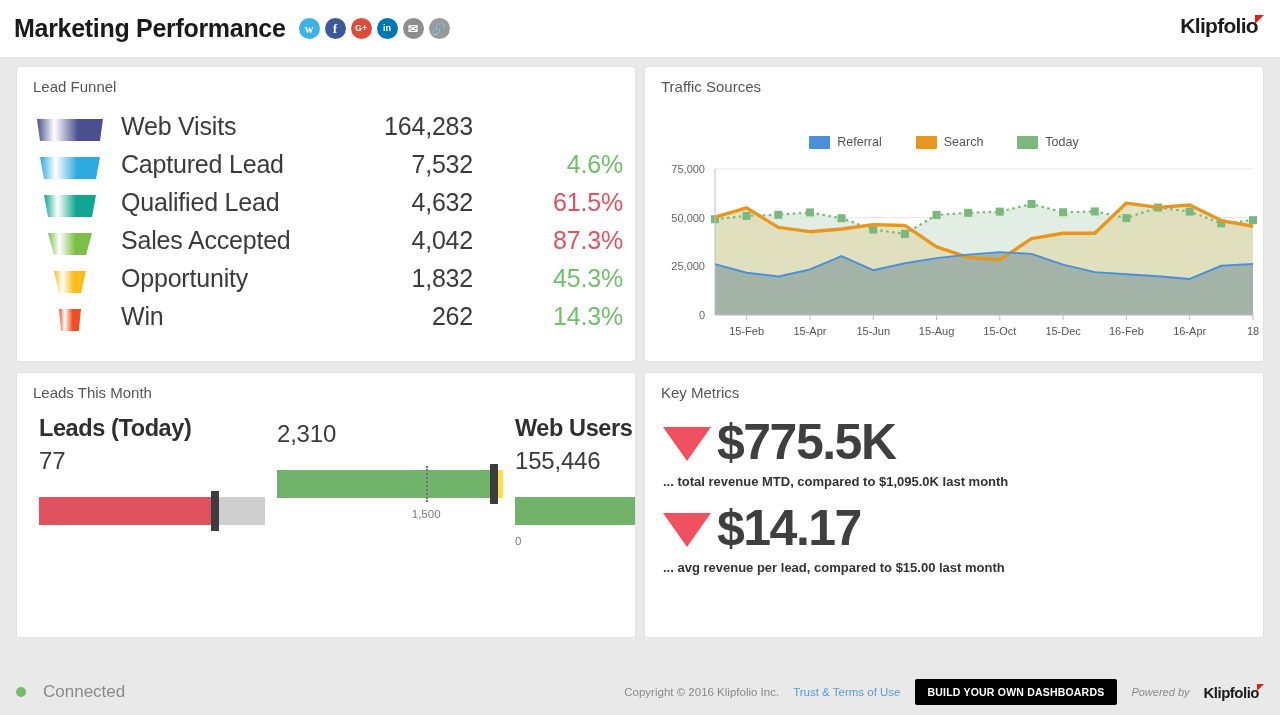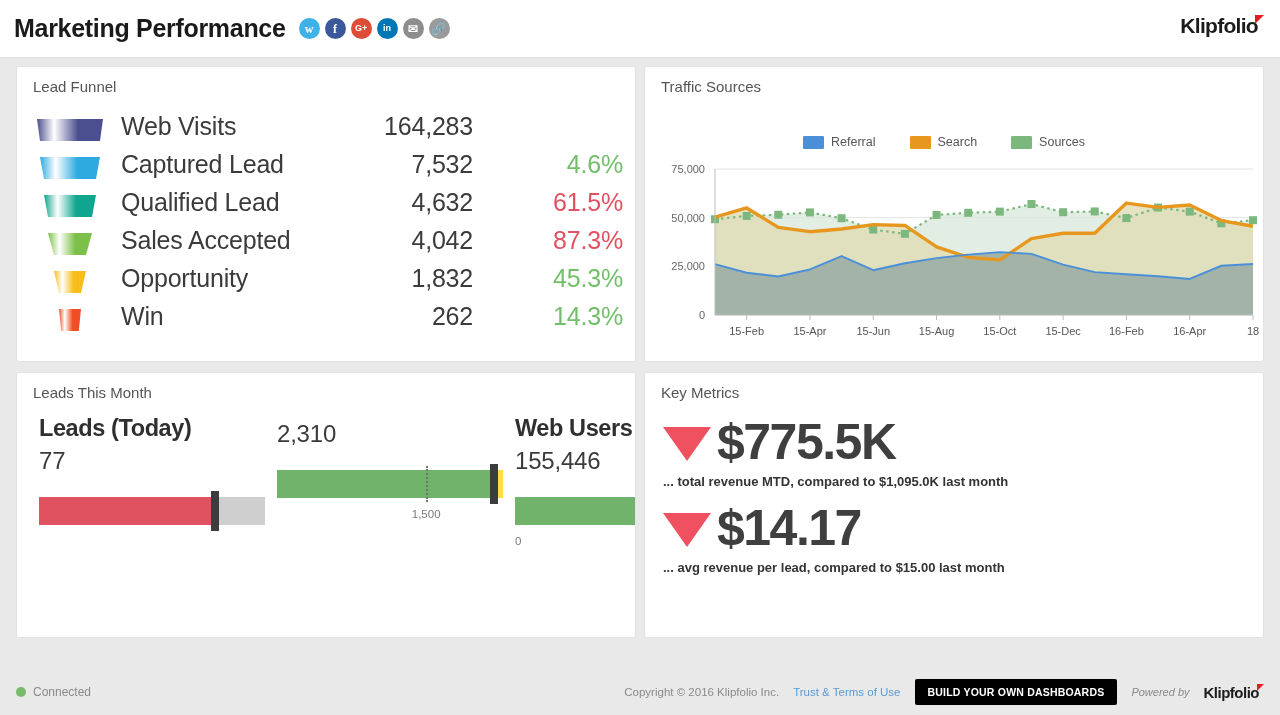--- a/index.html
+++ b/index.html
@@ -156,21 +156,21 @@
   }
 
   
   #footer {
     position: absolute; bottom: 0; left: 0; width: 1280px; height: 46px;
     display: flex; align-items: center; padding: 0 16px;
     background: #e9e9e9;
   }
   #conn { display: flex; align-items: center; gap: 7px; }
   #conn-dot { width: 10px; height: 10px; border-radius: 50%; background: #76bb6a; }
-  #conn-text { font-size: 12px; color: #8a8a8a; }
+  #conn-text { font-size: 17px; color: #8a8a8a; margin-left: 10px; }
   #footer-right {
     margin-left: auto; display: flex; align-items: center; gap: 14px;
   }
   #copyright { font-size: 11.5px; color: #8a8a8a; }
   #terms { font-size: 11.5px; color: #5b9bd5; text-decoration: none; cursor: pointer; }
   #build-btn {
     background: #000000; color: #fff; font-size: 10.5px; font-weight: bold;
     padding: 7px 13px; border: none; cursor: pointer; letter-spacing: 0.2px;
     border-radius: 2px;
   }
@@ -266,21 +266,21 @@
           <div class="lg-item">
             <span class="lg-swatch" style="background: rgb(74, 144, 217);"></span>
             <span class="lg-text">Referral</span>
           </div>
           <div class="lg-item">
             <span class="lg-swatch" style="background: rgb(232, 151, 30);"></span>
             <span class="lg-text">Search</span>
           </div>
           <div class="lg-item">
             <span class="lg-swatch" style="background: rgb(124, 184, 126);"></span>
-            <span class="lg-text">Sources</span>
+            <span class="lg-text">Today</span>
           </div>
         </div>
       <div id="plot-wrap"><svg width="620" height="180">
             <line x1="70" x2="608" y1="152" y2="152" stroke="#e3e3e3" stroke-width="1"></line>
             <line x1="70" x2="608" y1="103.33333333333334" y2="103.33333333333334" stroke="#e3e3e3" stroke-width="1"></line>
             <line x1="70" x2="608" y1="54.66666666666667" y2="54.66666666666667" stroke="#e3e3e3" stroke-width="1"></line>
             <line x1="70" x2="608" y1="6" y2="6" stroke="#e3e3e3" stroke-width="1"></line>
             <path d="M 70 56.22399999999999 L 101.64705882352942 52.914666666666676 L 133.29411764705884 51.74666666666667 L 164.94117647058823 49.41066666666667 L 196.58823529411765 55.250666666666675 L 228.23529411764707 66.54133333333333 L 259.88235294117646 70.824 L 291.52941176470586 51.94133333333333 L 323.1764705882353 49.80000000000001 L 354.8235294117647 48.632000000000005 L 386.47058823529414 41.03999999999999 L 418.11764705882354 49.21600000000001 L 449.7647058823529 48.43733333333333 L 481.4117647058824 55.056 L 513.0588235294117 44.544 L 544.7058823529412 48.632000000000005 L 576.3529411764706 60.312 L 608 57.19733333333333 L 608 152 L 70 152 Z" fill="#dbe9dd" fill-opacity="0.8"></path>
             <path d="M 70 54.08266666666667 L 101.64705882352942 44.93333333333334 L 133.29411764705884 64.4 L 164.94117647058823 68.68266666666666 L 196.58823529411765 65.95733333333332 L 228.23529411764707 61.67466666666667 L 259.88235294117646 62.45333333333335 L 291.52941176470586 83.86666666666666 L 323.1764705882353 94.37866666666667 L 354.8235294117647 96.90933333333334 L 386.47058823529414 75.69066666666667 L 418.11764705882354 70.24 L 449.7647058823529 70.24 L 481.4117647058824 40.06666666666666 L 513.0588235294117 44.349333333333334 L 544.7058823529412 42.013333333333335 L 576.3529411764706 57.58666666666667 L 608 63.232 L 608 152 L 70 152 Z" fill="#e0dcb4" fill-opacity="0.8"></path>
             <path d="M 70 101.19200000000001 L 101.64705882352942 109.75733333333334 L 133.29411764705884 113.45599999999999 L 164.94117647058823 106.44800000000001 L 196.58823529411765 93.01599999999999 L 228.23529411764707 107.22666666666667 L 259.88235294117646 100.21866666666666 L 291.52941176470586 95.15733333333333 L 323.1764705882353 91.65333333333334 L 354.8235294117647 89.12266666666667 L 386.47058823529414 90.87466666666666 L 418.11764705882354 101.58133333333333 L 449.7647058823529 109.17333333333333 L 481.4117647058824 111.31466666666667 L 513.0588235294117 113.26133333333334 L 544.7058823529412 115.98666666666666 L 576.3529411764706 102.74933333333334 L 608 100.99733333333333 L 608 152 L 70 152 Z" fill="#9fb0a6" fill-opacity="0.95"></path>

